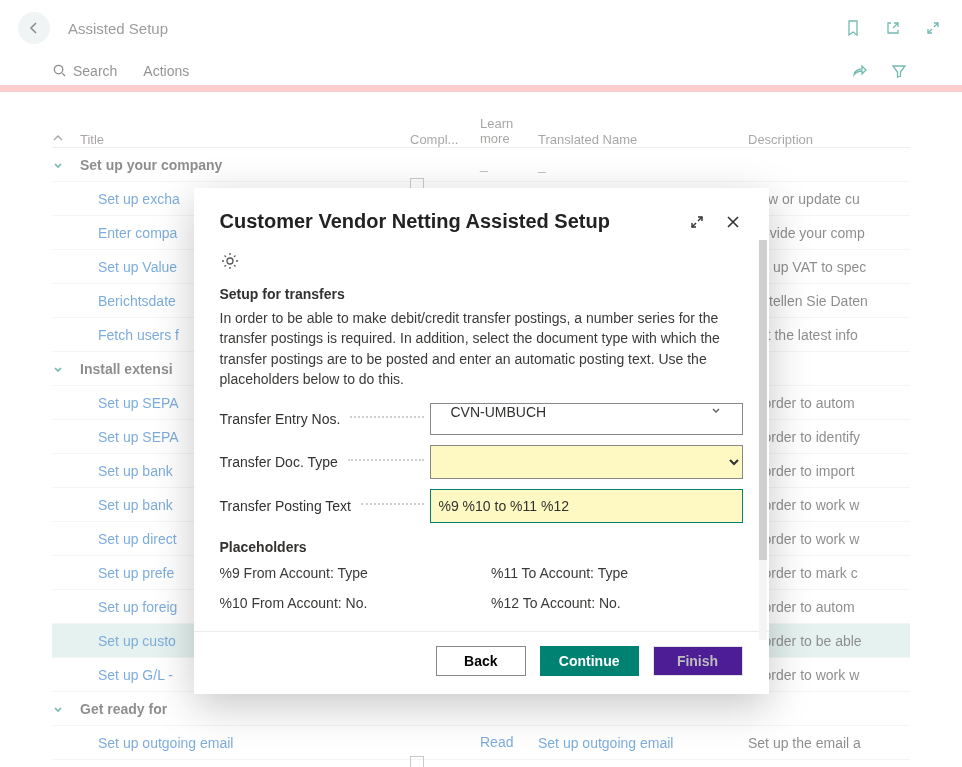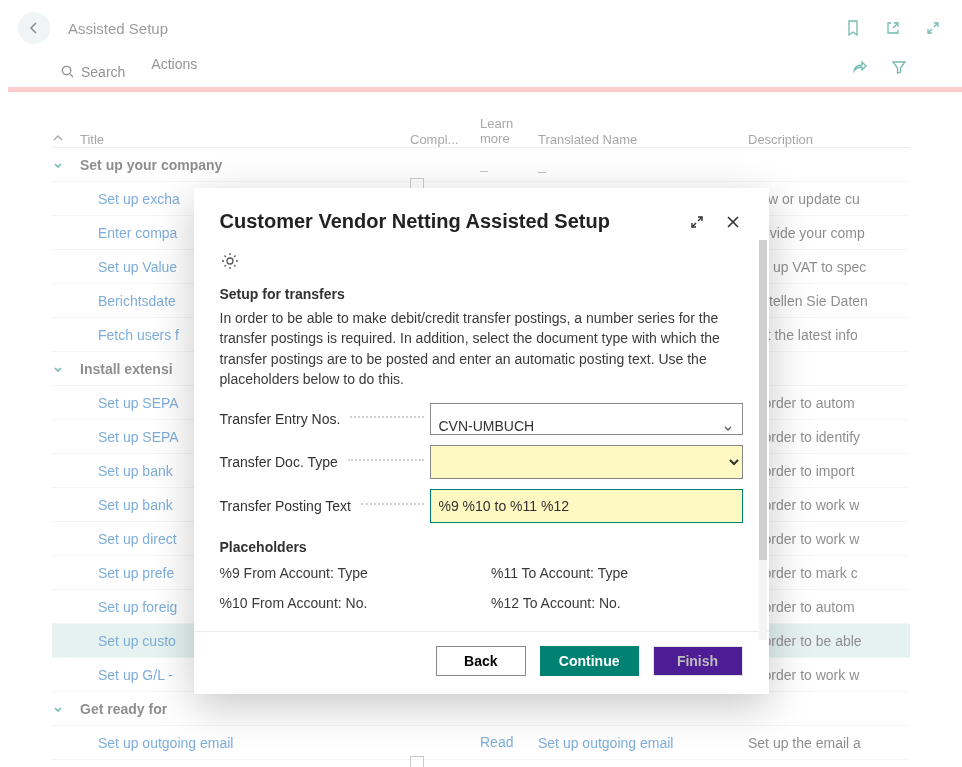--- a/index.html
+++ b/index.html
@@ -8,21 +8,21 @@
   .dim-overlay { position:absolute; inset:0; background:rgba(255,255,255,0.45); pointer-events:none; }
 
   
   .top-header { display:flex; align-items:center; height:56px; padding:0 18px; }
   .back-circle { width:32px; height:32px; border-radius:50%; background:#e6ecec; display:flex; align-items:center; justify-content:center; color:#2a2a2a; cursor:pointer; }
   .top-header .title { margin-left:18px; color:#4b4b4b; font-size:15px; }
   .top-header .spacer { flex:1; }
   .hdr-icon { width:22px; height:22px; color:#008272; margin-left:18px; cursor:pointer; display:flex; align-items:center; justify-content:center; }
 
   
-  .action-bar { display:flex; padding:0 52px; height:36px; border-bottom:5px solid #fca5a5;margin-left:8px; }
+  .action-bar { display:flex; align-items:center; padding:0 52px; height:36px; border-bottom:7px solid #fca5a5; }
   .action-bar .search { display:flex; align-items:center; color:#3b3a39; cursor:pointer; }
   .action-bar .search svg { margin-right:6px; }
   .action-bar .actions { margin-left:26px; color:#3b3a39; cursor:pointer; }
   .action-bar .spacer { flex:1; }
 
   
   .table-area { padding:0 52px; }
   .thead { display:flex; align-items:flex-end; height:56px; border-bottom:1px solid #e1dfdd; color:#605e5c; font-size:13px; }
   .col-chevron { width:28px; }
   .col-title { flex: 0 0 330px; }
@@ -49,21 +49,21 @@
   .dialog-header .dtitle { font-size:20px; font-weight:600; color:#222; flex:1; }
   .dlg-icon { width:20px; height:20px; color:#323130; margin-left:16px; cursor:pointer; display:flex; align-items:center; justify-content:center; }
   .dialog-body { padding:4px 26px 20px 26px; max-height:430px; overflow:auto; }
   .gear-row { margin:4px 0 12px 0; color:#555; }
   .dlg-subtitle { font-weight:600; margin:4px 0 6px 0; }
   .dlg-para { color:#3b3a39; line-height:1.45; margin-bottom:14px; }
 
   .form-row { display:flex; align-items:center; margin-bottom:10px; }
   .form-row .fld { flex:1; }
   .fld input, .fld select { width:100%; height:32px; border:1px solid #8a8886; background:#fef9c3; padding:16px 8px; font-size:14px; font-family:inherit; color:#323130; }
-  .fld .combo { display:flex; align-items:flex-end; border:1px solid #8a8886; height:32px; padding:0 8px; justify-content:space-between; cursor:pointer; }
+  .fld .combo { display:flex; align-items:flex-start; border:1px solid #8a8886; height:32px; padding:0 20px; justify-content:space-between; cursor:pointer; }
   .fld .combo .chevd { color:#605e5c; }
   .fld input.focused { border:1px solid #008272; outline:none; box-shadow:none; }
 
   .form-row .lbl-wrap { flex:0 0 210px; display:flex; align-items:center;justify-content:flex-end; }
   .lbl-wrap .lblt { white-space:nowrap; }
   .lbl-wrap .dotsfill { flex:1; border-bottom:2px dotted #cfcfcf; margin:0 6px 4px 10px; height:1px; }
 
   .ph-title { font-weight:600; margin:16px 0 10px 0; }
   .ph-grid { display:grid; grid-template-columns:1fr 1fr; column-gap:20px; row-gap:14px; color:#3b3a39; }
 

